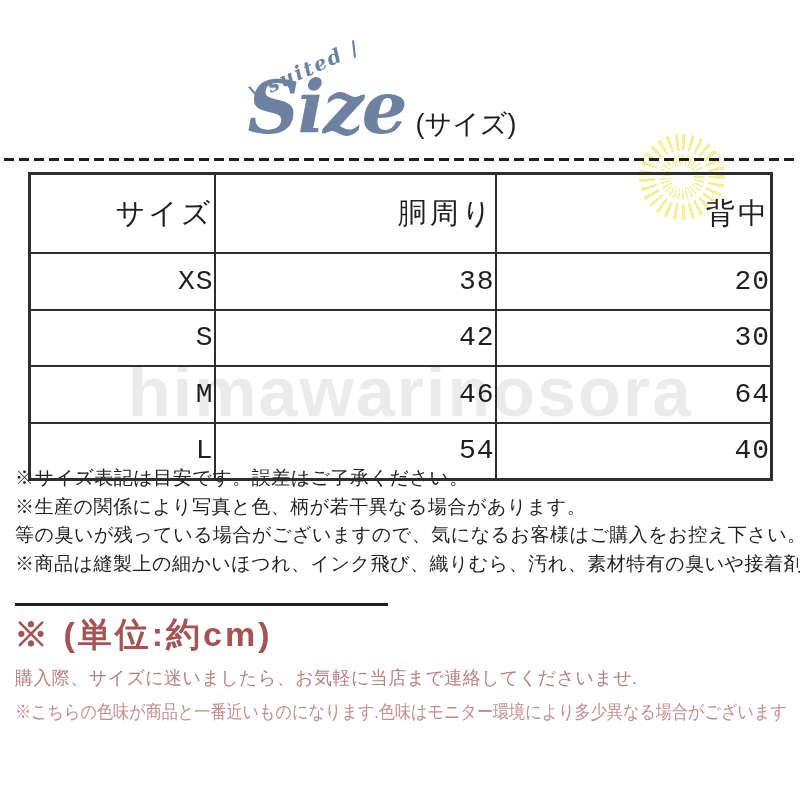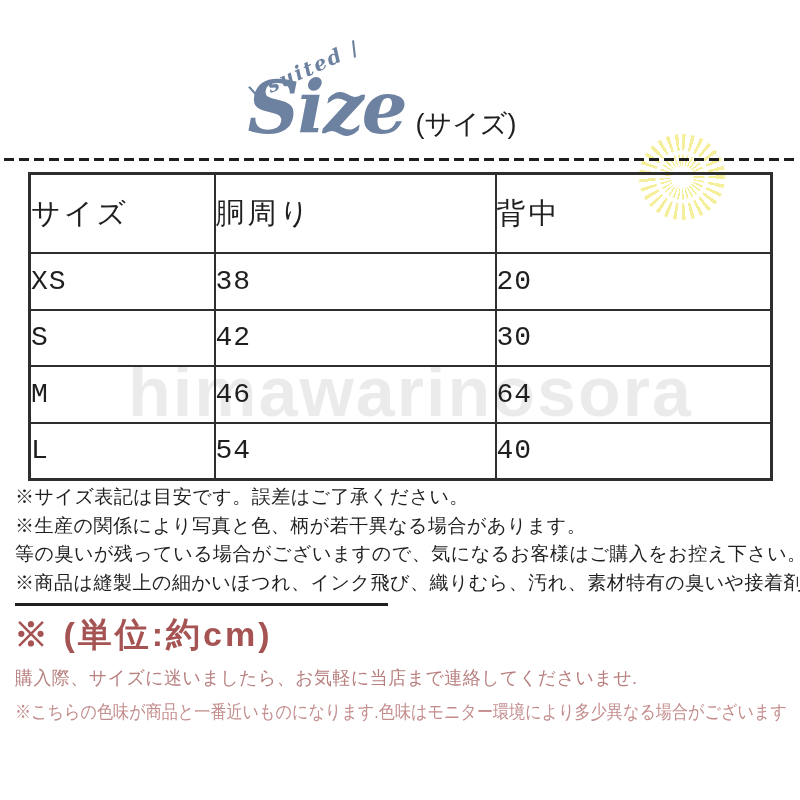--- a/index.html
+++ b/index.html
@@ -28,28 +28,28 @@
     -webkit-mask:radial-gradient(circle closest-side,transparent 0 11px,#000 12px 22px,transparent 23px 26px,#000 27px 42px,transparent 44px);
     mask:radial-gradient(circle closest-side,transparent 0 11px,#000 12px 22px,transparent 23px 26px,#000 27px 42px,transparent 44px);}
 
   
   .watermark{position:absolute;left:128px;top:352px;z-index:2;font-weight:700;font-size:70px;
     letter-spacing:2px;color:var(--watermark_gray);white-space:nowrap;pointer-events:none;}
 
   
   .size-table{position:absolute;left:28px;top:172px;width:742px;z-index:3;
     border-collapse:collapse;table-layout:fixed;border:3px solid var(--border);}
-  .size-table th,.size-table td{border:2.5px solid var(--border);text-align:left;
+  .size-table th,.size-table td{border:2.5px solid var(--border);text-align:right;
     vertical-align:middle;padding:0;background:transparent;color:var(--ink);}
   .size-table th{height:77px;font-family:"Liberation Sans",sans-serif;font-weight:500;
     font-size:29px;letter-spacing:3px;}
   .size-table td{height:54.5px;font-family:Liberation Mono, monospace;font-size:28px;letter-spacing:1px;}
 
   
-  .notes{position:absolute;left:15px;top:483px;width:770px;z-index:2;}
+  .notes{position:absolute;left:15px;top:464px;width:770px;z-index:2;}
   .note-line{font-size:19px;line-height:28.5px;color:var(--ink);letter-spacing:.5px;
     font-weight:500;white-space:nowrap;}
   .underline-rule{position:absolute;left:15px;top:603px;width:373px;height:2.5px;background:var(--ink);}
 
   
   .unit-note{position:absolute;left:14px;top:612px;font-size:34px;font-weight:700;
     color:var(--unit_red);letter-spacing:3px;white-space:nowrap;}
 
   
   .footer-note-1{position:absolute;left:15px;top:665px;font-size:18.5px;font-weight:500;

